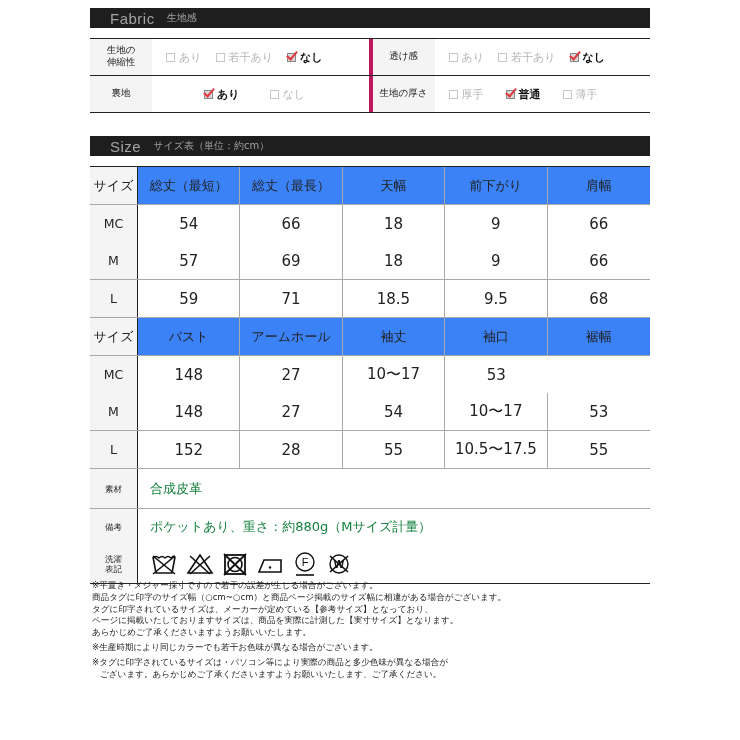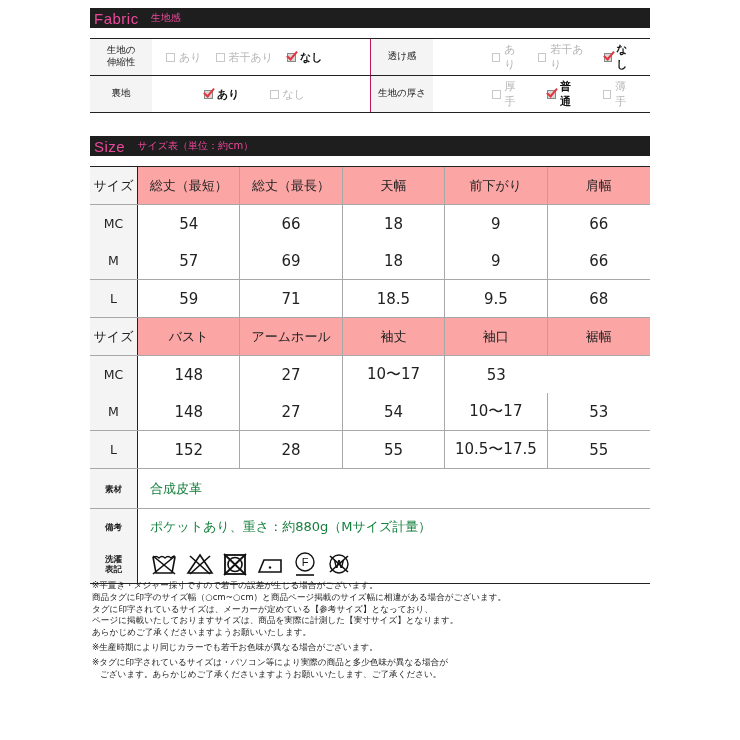--- a/index.html
+++ b/index.html
@@ -1,27 +1,27 @@
 <!DOCTYPE html>
 <html><head>
 <meta charset="utf-8">
 <style>
   html, body { margin: 0; padding: 0; background: #ffffff; }
   body { width: 740px; height: 740px; position: relative; font-family: "DejaVu Sans", "Liberation Sans", sans-serif; color: #222; overflow: hidden; }
   .wrap { position: absolute; left: 90px; top: 8px; width: 560px; }
 
-  .section-bar { background: #1e1e1e; color: #ec4899; height: 20px; display: flex; align-items: center; padding-left: 4px; box-sizing: border-box; }
+  .section-bar { background: #1e1e1e; color: #a3a3a3; height: 20px; display: flex; align-items: center; padding-left: 20px; box-sizing: border-box; }
   .section-bar .en { font-family: "Liberation Sans", sans-serif; font-size: 15px; letter-spacing: 0.5px; }
   .section-bar .jp { font-size: 10px; margin-left: 12px; }
 
   
   .fabric { margin-top: 10px; border-top: 1px solid #222; }
   .fabric-row { display: flex; height: 36px; border-bottom: 1px solid #222; font-family: Liberation Mono, monospace; }
   .fabric-half { display: flex; width: 280px; }
-  .fabric-half.right { border-left: 1px solid #be185d; width: 279px; gap: 45px; }
+  .fabric-half.right { border-left: 4px solid #be185d; width: 279px; }
   .fabric-label { width: 62px; background: #f4f4f4; display: flex; align-items: center; justify-content: center; text-align: center; font-size: 9.5px; line-height: 12px; color: #222; }
   .fabric-opts { flex: 1; display: flex; align-items: center; padding-left: 14px; gap: 0; font-size: 11px; }
   .opt { display: flex; align-items: center; margin-right: 14px; color: #b5b5b5; }
   .opt.on { color: #111; font-weight: bold; }
   .box { width: 9px; height: 9px; border: 1.5px solid #8a8a8a; box-sizing: border-box; margin-right: 4px; position: relative; background: #fff; }
   .opt.dim .box { border-color: #c8c8c8; border-width: 1px; }
   .opt.on .box { border-color: #888; background: #d8d8d8; }
   .opt.on .box::after { content: ""; position: absolute; left: 1px; top: -5px; width: 4px; height: 9px; border-right: 2.5px solid #e2373f; border-bottom: 2.5px solid #e2373f; transform: rotate(40deg); }
 
   
@@ -29,24 +29,24 @@
   .size-table { margin-top: 10px; border-top: 1px solid #222; border-bottom: 1px solid #222; }
   .srow { display: flex; height: 37px; }
   .srow.hline { border-bottom: 1px solid #a8a8a8; }
   .scell { display: flex; align-items: center; justify-content: center; font-size: 15px; color: #222; box-sizing: border-box; }
   .scell.label { width: 48px; background: #f4f4f4; border-right: 1px solid #222; font-size: 12.5px; }
   .scell.label.small { font-size: 13px; }
   .scell.col { width: 102.4px; border-right: 1px solid #a8a8a8; }
   .scell.col:last-child { border-right: none; }
   .srow.head .scell.col { font-size: 13px; }
   .srow.head { background: #f4f4f4; }
-  .srow.head .scell.col { background: #fca5a5; }
+  .srow.head .scell.col { background: #3b82f6; }
 
   .mrow { display: flex; }
-  .mrow .scell.label { font-size: 8.5px; line-height: 10px; text-align: center; font-weight: bold; }
+  .mrow .scell.label { font-size: 8.5px; line-height: 10px; text-align: center; }
   .mrow .mval { flex: 1; display: flex; align-items: center; padding-left: 12px; font-size: 13px; color: #15803d; }
   .mrow.hline { border-bottom: 1px solid #a8a8a8; }
 
   .care { display: flex; align-items: center; gap: 8px; }
   .care svg { display: block; }
 
   .notes { position: absolute; left: 92px; top: 580px; font-size: 8.6px; line-height: 11.8px; color: #222; width: 560px; }
   .notes p { margin: 0; }
   .notes .gap { margin-top: 3px; }
   .notes .indent { padding-left: 8px; }

